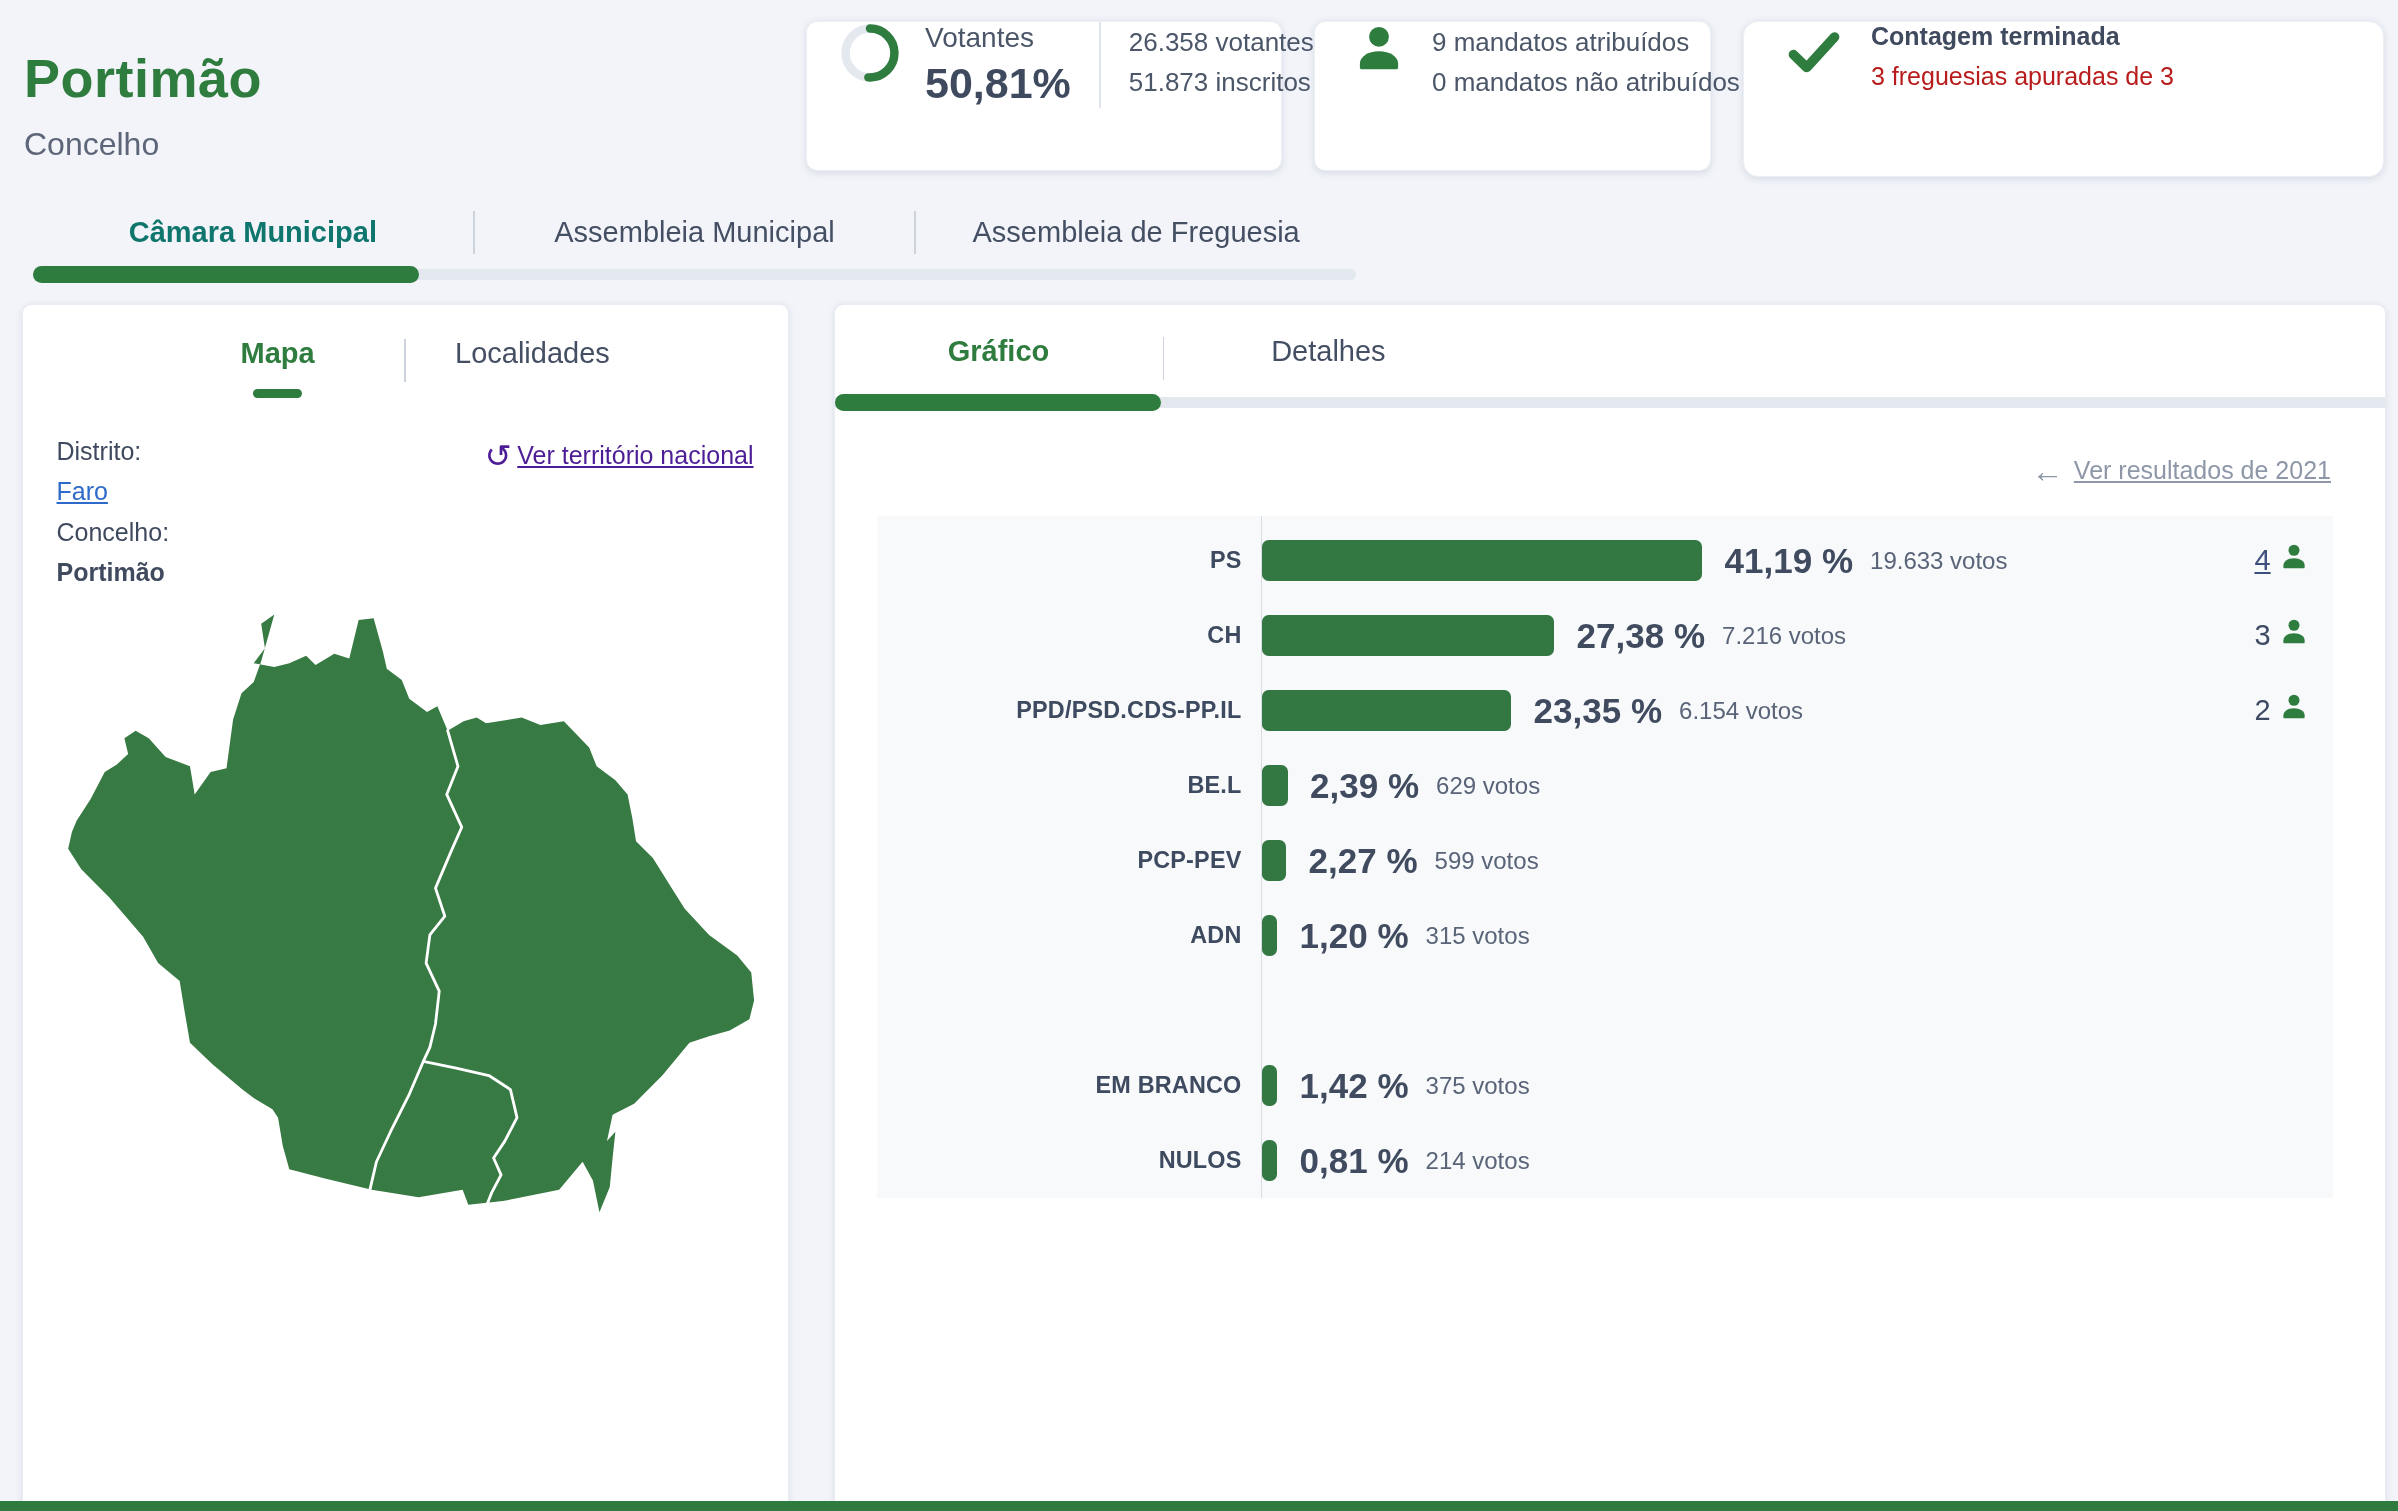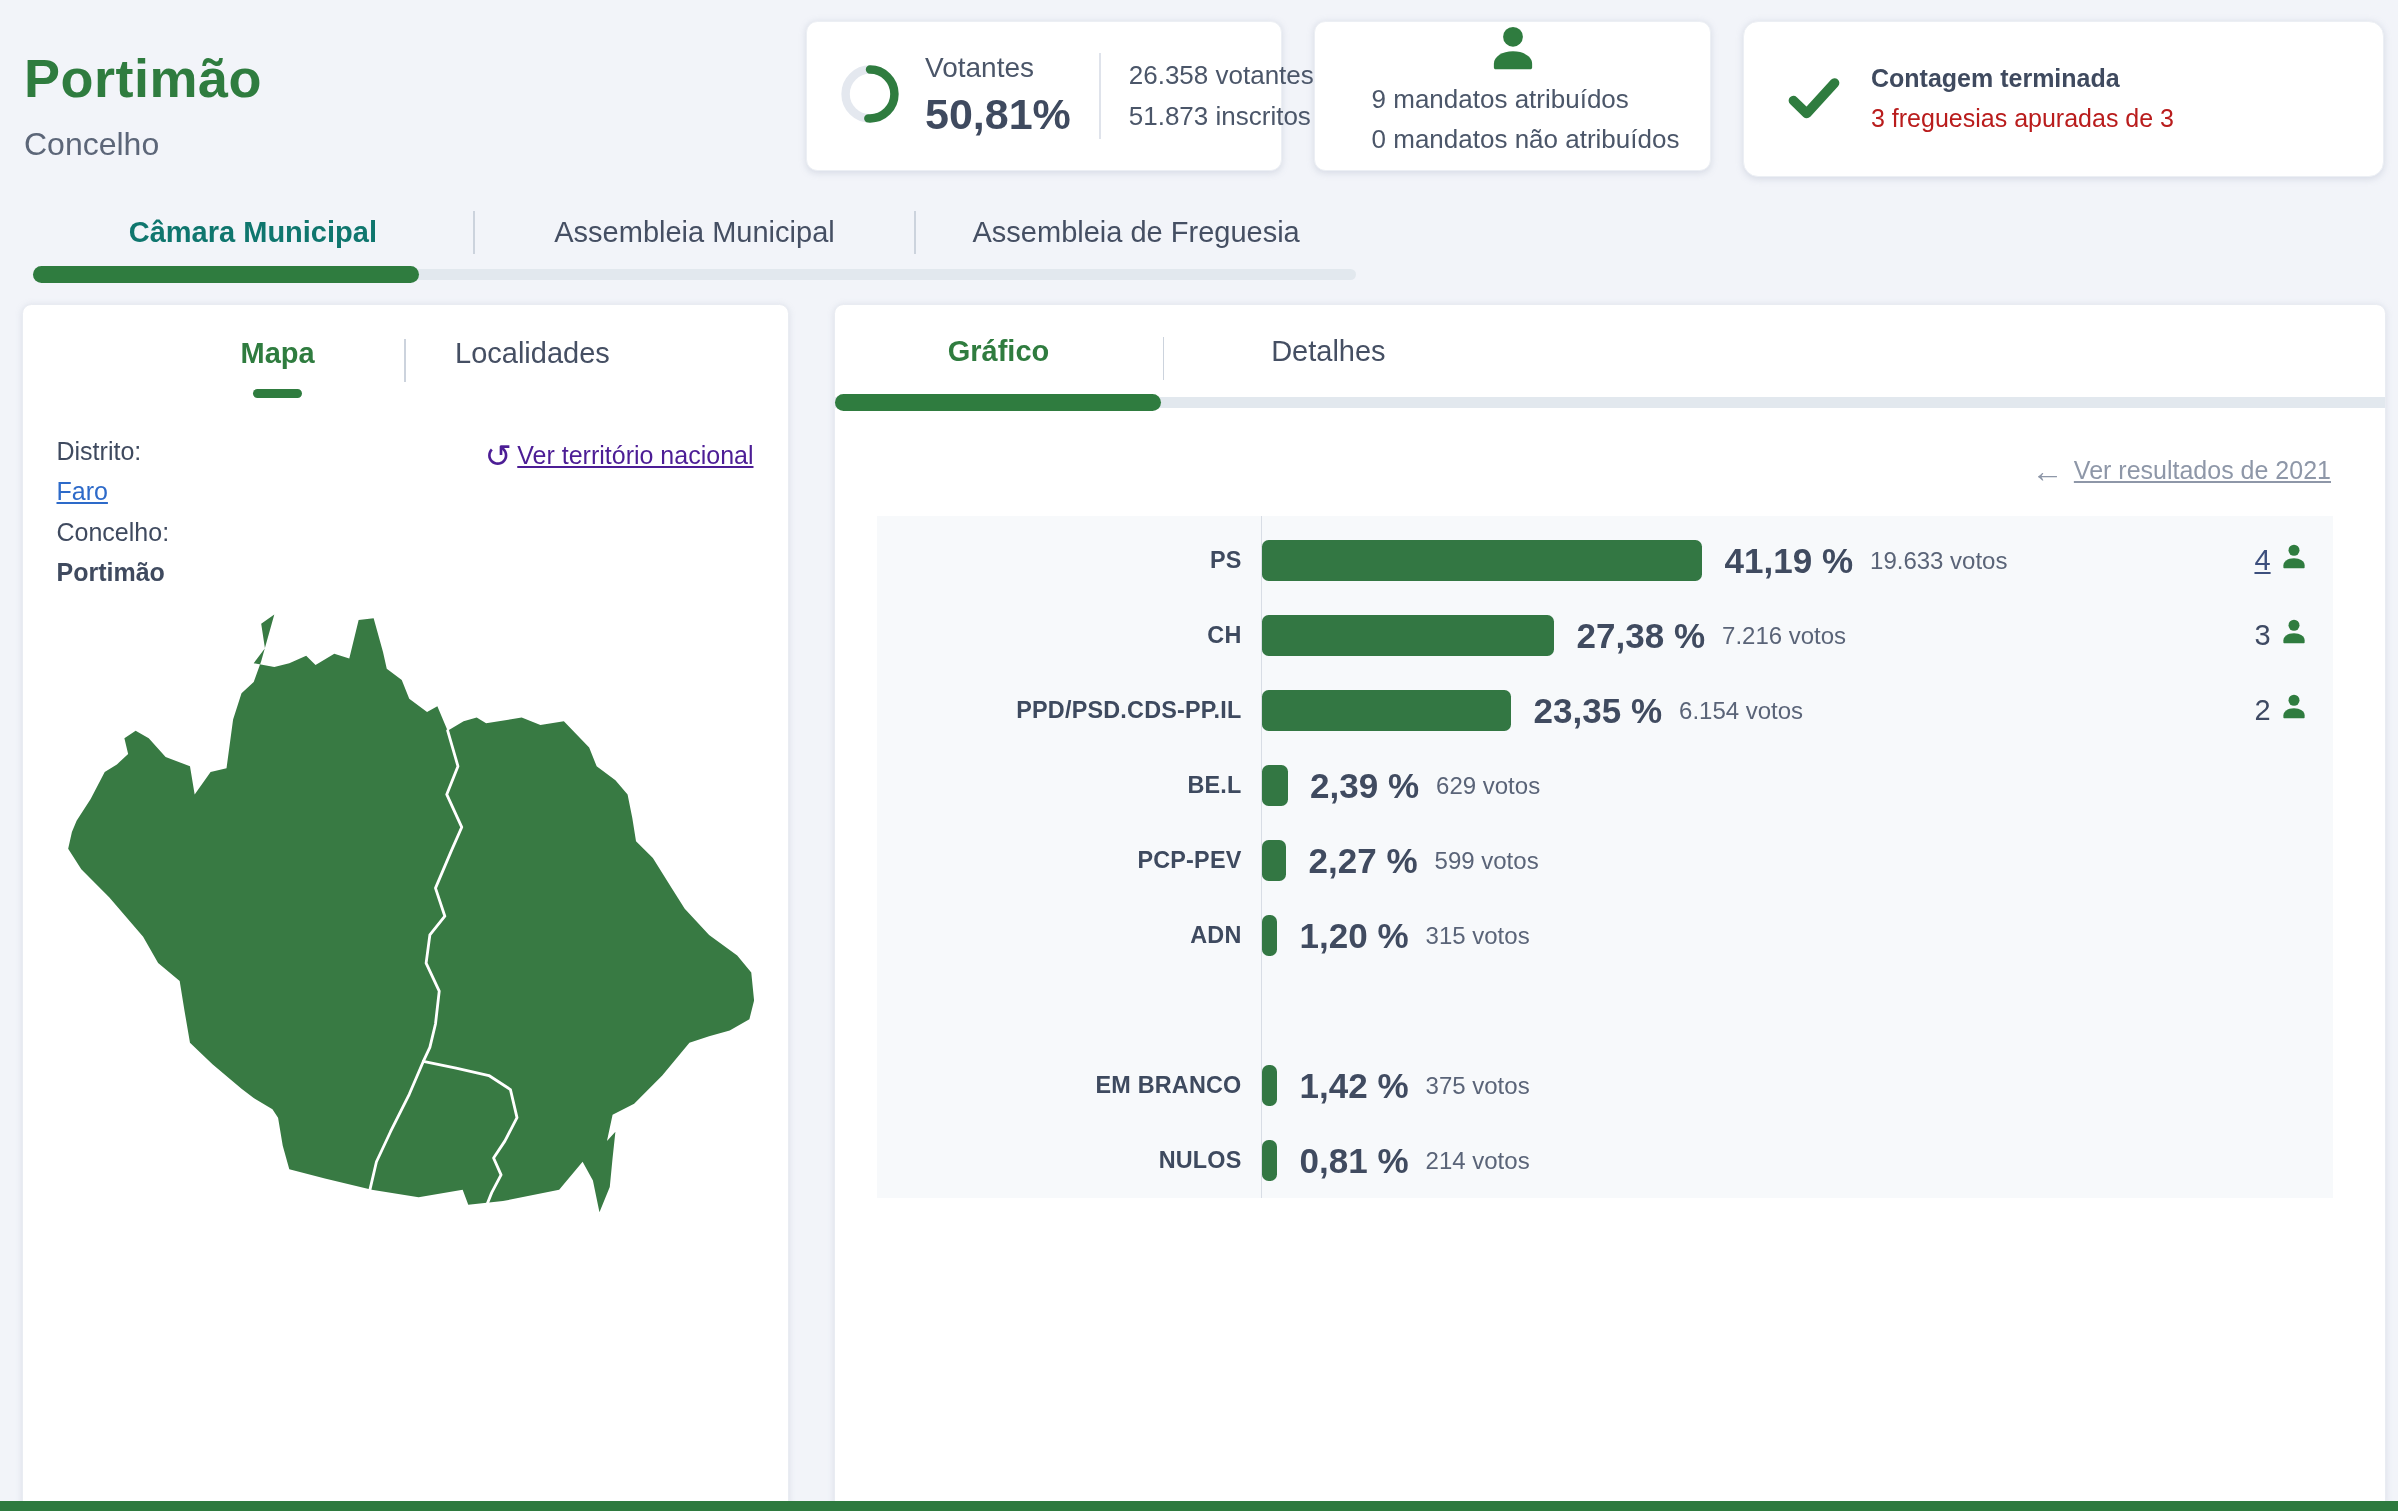--- a/index.html
+++ b/index.html
@@ -12,23 +12,23 @@
   .page { position:relative; width:2399px; height:1511px; overflow:hidden; background:#f2f4f9; }
 
   
   .header { display:flex; justify-content:space-between; align-items:flex-start; padding:20.6px 15px 0 24px; }
   .title-block { padding-top:26px; }
   .page-title { font-size:54px; font-weight:bold; color:#2f7c3f; margin:0; letter-spacing:0.5px; }
   .page-subtitle { font-size:32px; font-weight:500; color:#5c6678; margin-top:17px; }
 
   .stat-cards { display:flex; align-items:flex-start; gap:32px; }
   .stat-card { background:#ffffff; border:0.9px solid #eceff4; border-radius:11.2px;
-               box-shadow:0 1.9px 7.5px rgba(140,152,175,.28); height:150px; display:flex; align-items:center; }
+               box-shadow:0 1.9px 7.5px rgba(140,152,175,.28); height:150px; display:flex; }
   .card-turnout { width:476px; padding:0 32px; }
-  .card-mandates { width:397px; padding:0 37px;flex-direction:column; }
+  .card-mandates { width:397px; padding:0 37px; }
   .card-count { width:641px; height:156px; border-radius:15px; padding:0 41px; }
 
   .turnout-main { margin-left:24px; white-space:nowrap; }
   .turnout-label { font-size:28px; color:#4b5669; }
   .turnout-value { font-size:43px; font-weight:bold; color:#3f4a5f; margin-top:5.6px; }
   .vdivider { width:1.9px; height:86px; background:#dfe3eb; margin:0 28px; flex:none; }
   .turnout-lines { font-size:26px; color:#4b5669; line-height:1.55; white-space:nowrap; }
 
   .mandates-lines { font-size:26px; color:#4b5669; line-height:1.55; margin-left:26px; white-space:nowrap; }
 

